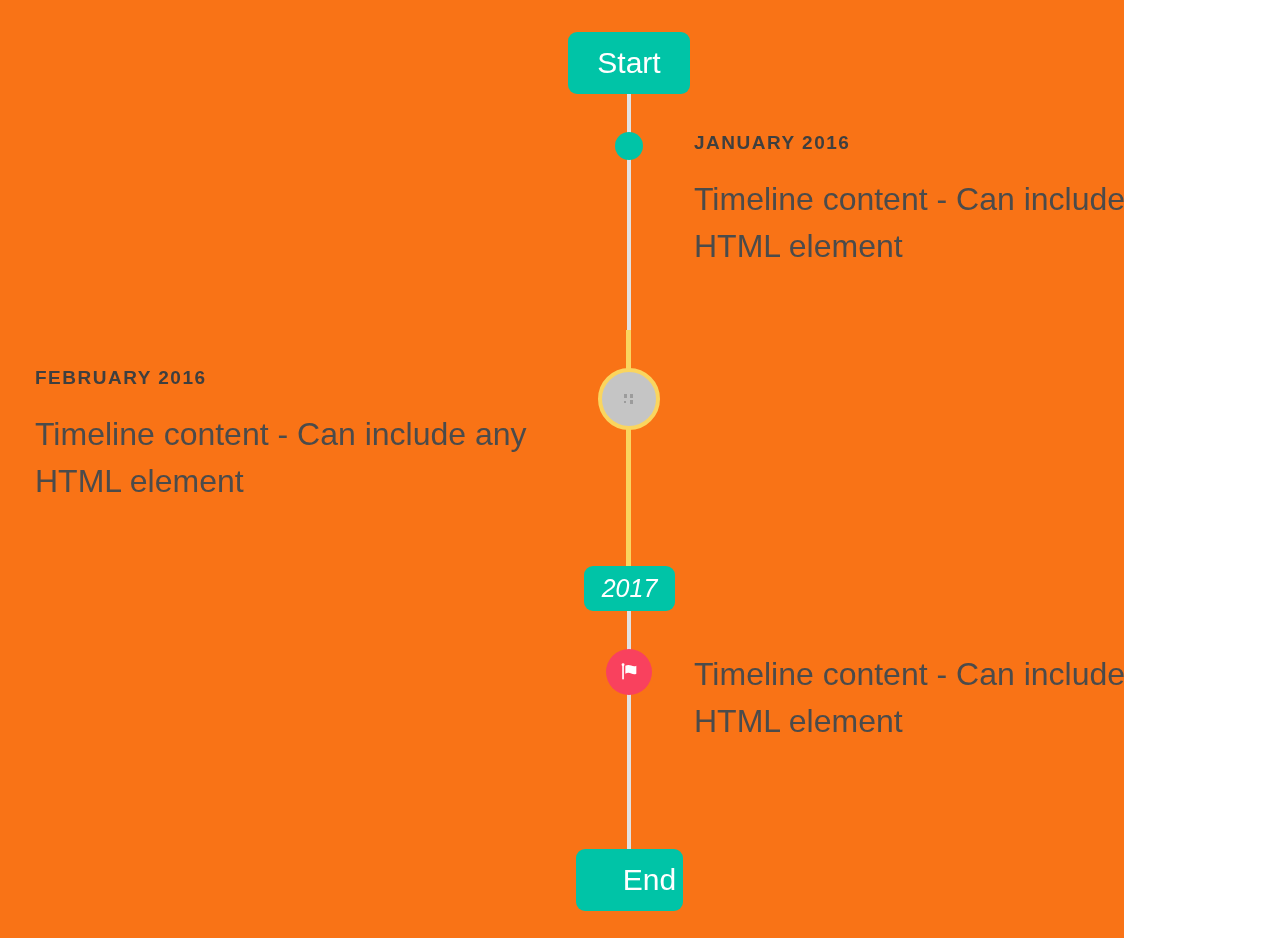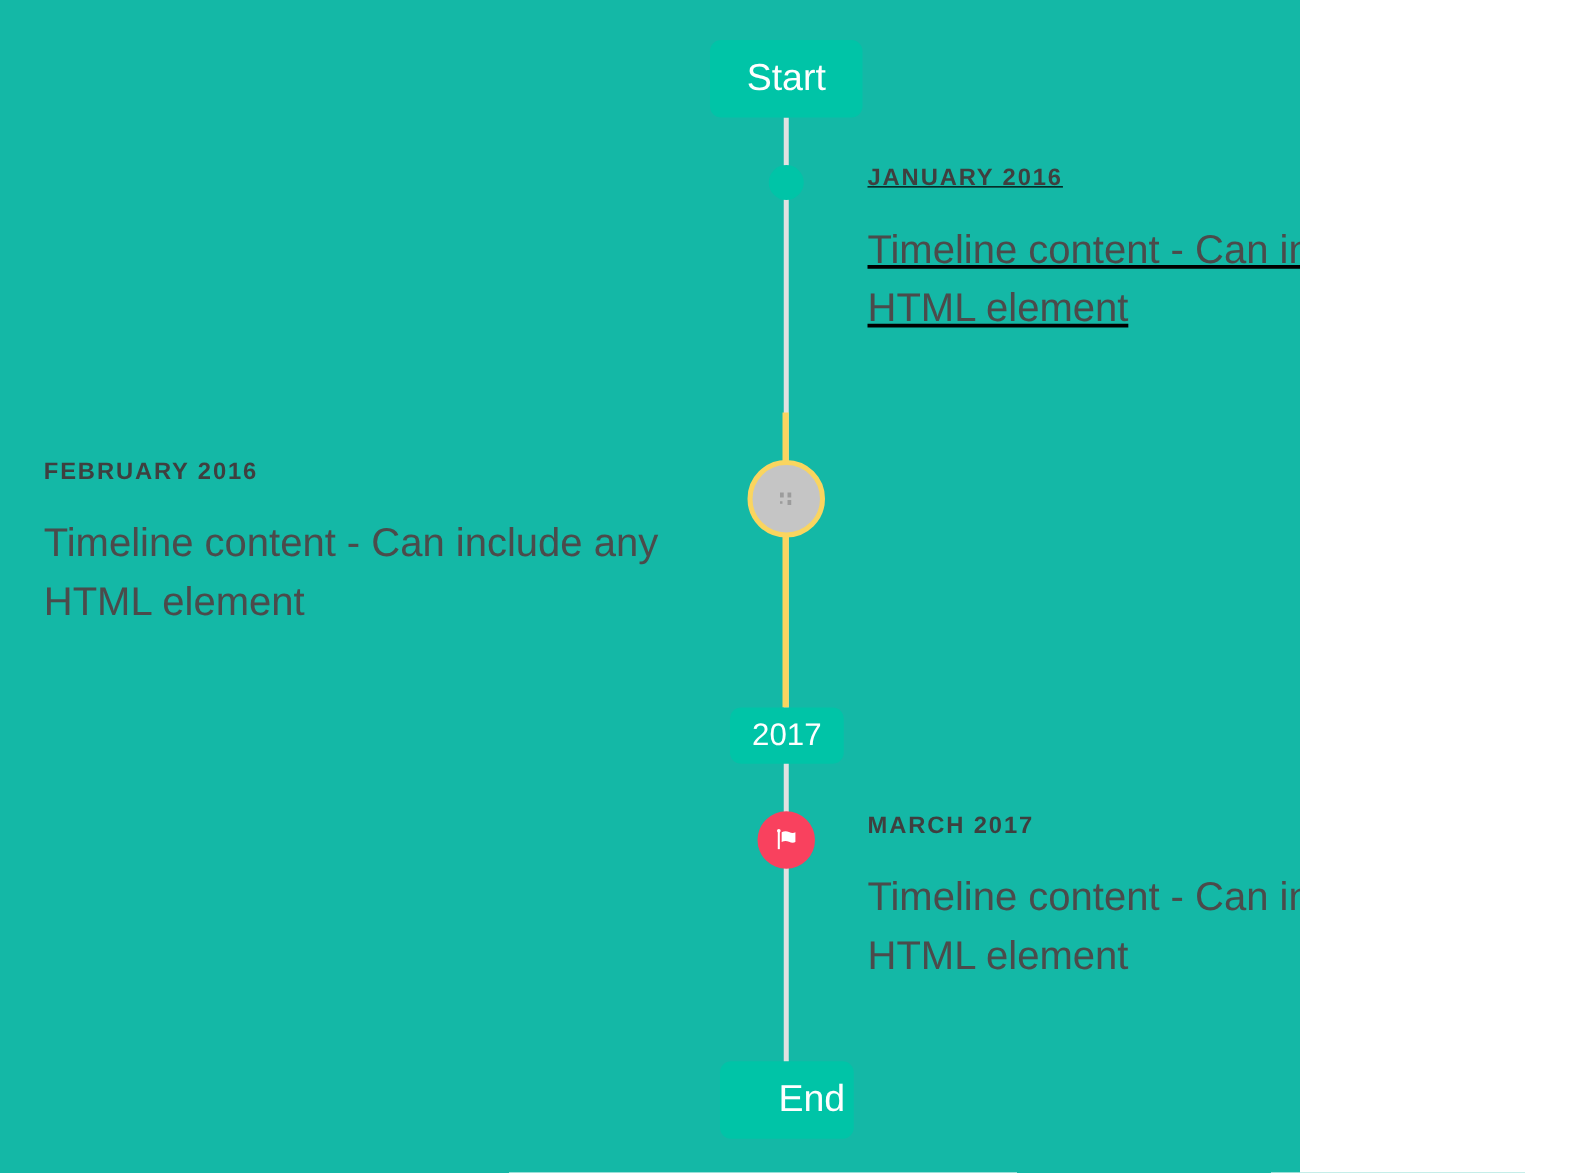--- a/index.html
+++ b/index.html
@@ -4,23 +4,23 @@
 <style>
   * { box-sizing: border-box; }
   html, body {
     margin: 0;
     padding: 0;
     background: #ffffff;
     font-family: "Liberation Sans", sans-serif;
   }
   .stage {
     position: relative;
-    width: 1040px;
+    width: 1124px;
     height: 938px;
-    background: #14b8a6;
+    background: #f97316;
     overflow: hidden;
   }
 
   
   .rail-gray {
     position: absolute;
     left: 627px; top: 94px;
     width: 4px; height: 756px;
     background: #E2E2E2;
     z-index: 0;
@@ -38,21 +38,21 @@
     position: absolute;
     z-index: 3;
     background: #00C4A7;
     color: #ffffff;
     border-radius: 9px;
     display: flex;
     align-items: center;
     justify-content: center;
   }
   .badge-start { left: 568px; top: 32px;  width: 122px; height: 62px; font-size: 30px; }
-  .badge-year  { left: 584px; top: 566px; width: 91px;  height: 45px; font-size: 25px; }
+  .badge-year  { left: 584px; top: 566px; width: 91px;  height: 45px; font-size: 25px; font-style: italic; }
   .badge-end   { left: 576px; top: 849px; width: 107px; height: 62px; font-size: 30px; padding-left: 40px; }
 
   
   .marker { position: absolute; z-index: 2; border-radius: 50%; }
   .marker-dot {
     left: 615px; top: 132px;
     width: 28px; height: 28px;
     background: #00C4A7;
   }
   .marker-circle-gray {
@@ -74,21 +74,21 @@
   }
 
   
   .item {
     position: absolute;
     width: 530px;
     z-index: 2;
   }
   .item-right { text-align: left; }
   .item-left  { text-align: left; }
-  .item-january  { left: 694px; top: 133px; text-decoration: underline; }
+  .item-january  { left: 694px; top: 133px; }
   .item-february { left: 35px;  top: 368px; }
   .item-march    { left: 694px; top: 651px; }
 
   .item-title {
     margin: 0 0 24px 0;
     font-size: 19px;
     font-weight: 700;
     letter-spacing: 1.5px;
     line-height: 1;
     color: #3F3F3F;
@@ -144,21 +144,20 @@
   <div class="marker marker-circle-red">
     <span class="icon-flag">
       <svg width="22" height="22" viewBox="0 0 24 24">
         <circle cx="5.5" cy="4" r="1.6" fill="#ffffff"></circle>
         <rect x="4.6" y="4" width="1.8" height="16" fill="#ffffff"></rect>
         <path d="M8 5.2 q3.2 -1.7 6.4 -0.2 q3.3 1.5 5.6 0.2 l0 8.6 q-2.3 1.3 -5.6 -0.2 q-3.2 -1.5 -6.4 0.2 z" fill="#ffffff"></path>
       </svg>
     </span>
   </div>
   <div class="item item-right item-march">
-    <h3 class="item-title">MARCH 2017</h3>
     <p class="item-body">Timeline content - Can include any HTML element</p>
   </div>
 
   <div class="badge badge-end">
     <span>End</span>
   </div>
 
 </div>
 
 </body></html>

